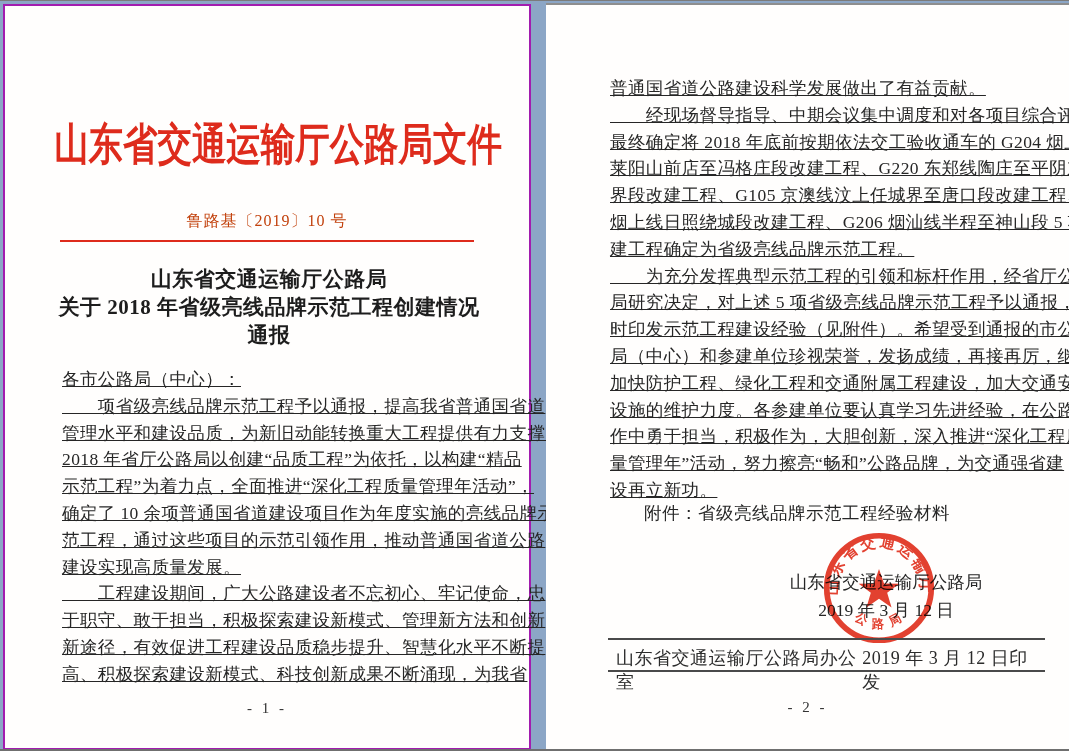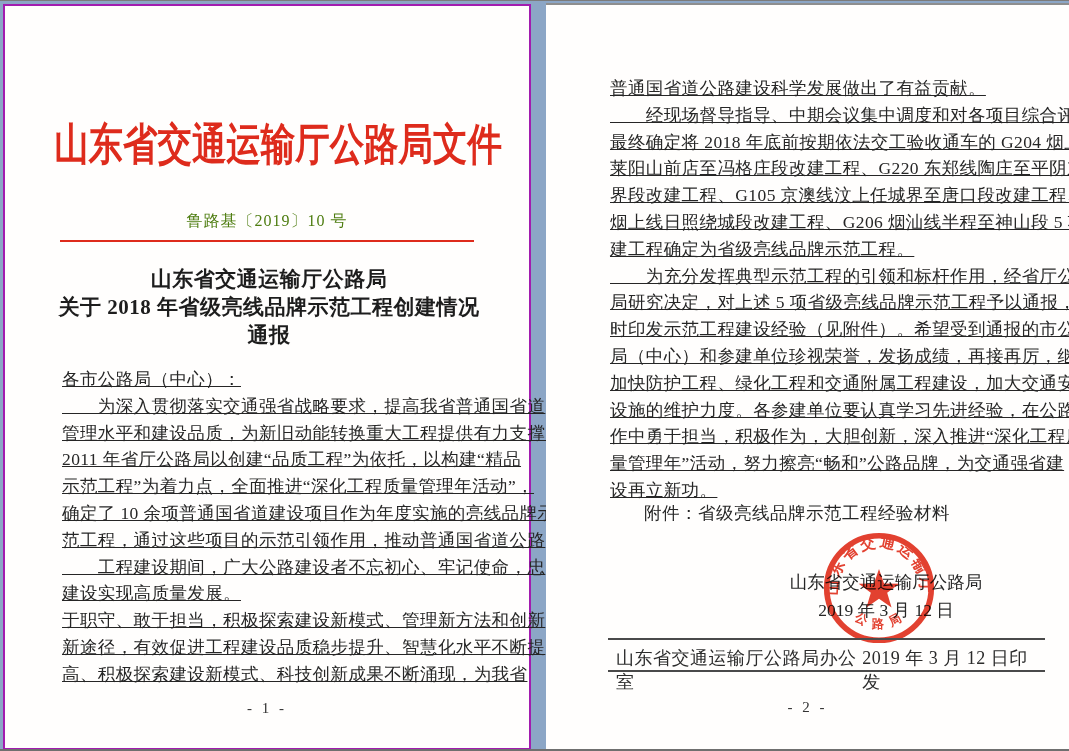--- a/index.html
+++ b/index.html
@@ -15,21 +15,21 @@
     position:absolute; left:3px; top:3px; width:528px; height:746px;
     background:#fffefd; border:2px solid #a21caf;
   }
   .doc-header { position:absolute; top:110px; left:0; width:100%; text-align:center; white-space:nowrap; }
   .doc-header-inner {
     display:inline-block; font-size:42px; font-weight:900; color:#de2b1c;
     transform:scale(0.82,1.04); transform-origin:50% 50%; letter-spacing:0px;
   }
   .doc-number {
     position:absolute; top:205px; left:0; width:100%; text-align:center;
-    font-size:16px; color:#4d7c0f; letter-spacing:1px;
+    font-size:16px; color:#c2410c; letter-spacing:1px;
   }
   .red-rule { position:absolute; top:234px; left:55px; width:414px; height:2px; background:#de2b1c; }
   .doc-title { position:absolute; top:259px; left:20px; width:488px; text-align:center;
     font-size:21px; font-weight:bold; color:#1d1d1d; line-height:28px; letter-spacing:0.5px; }
   .body-block { position:absolute; font-size:17.5px; color:#262626; letter-spacing:0.4px; }
   .body-block .bline { height:26.8px; line-height:26.8px; white-space:pre; overflow:visible; }
   .p1-body { top:360px; left:57px; width:425px;text-decoration:underline; }
   .page-num { position:absolute; left:0; width:100%; text-align:center;
     font-size:15px; color:#333; letter-spacing:3px; }
   .p1-num { top:694px; }
@@ -67,28 +67,28 @@
     <div class="red-rule"></div>
 
     <div class="doc-title">
         <div class="tline">山东省交通运输厅公路局</div>
         <div class="tline">关于 2018 年省级亮线品牌示范工程创建情况</div>
         <div class="tline">通报</div>
       </div>
 
     <div class="body-block p1-body">
         <div class="bline">各市公路局（中心）：</div>
-        <div class="bline">　　为深入贯彻落实交通强省战略要求，提高我省普通国省道</div>
+        <div class="bline">　　项省级亮线品牌示范工程予以通报，提高我省普通国省道</div>
         <div class="bline">管理水平和建设品质，为新旧动能转换重大工程提供有力支撑，</div>
-        <div class="bline">2011 年省厅公路局以创建“品质工程”为依托，以构建“精品</div>
+        <div class="bline">2018 年省厅公路局以创建“品质工程”为依托，以构建“精品</div>
         <div class="bline">示范工程”为着力点，全面推进“深化工程质量管理年活动”，</div>
         <div class="bline">确定了 10 余项普通国省道建设项目作为年度实施的亮线品牌示</div>
         <div class="bline">范工程，通过这些项目的示范引领作用，推动普通国省道公路</div>
+        <div class="bline">建设实现高质量发展。</div>
         <div class="bline">　　工程建设期间，广大公路建设者不忘初心、牢记使命，忠</div>
-        <div class="bline">建设实现高质量发展。</div>
         <div class="bline">于职守、敢于担当，积极探索建设新模式、管理新方法和创新</div>
         <div class="bline">新途径，有效促进工程建设品质稳步提升、智慧化水平不断提</div>
         <div class="bline">高、积极探索建设新模式、科技创新成果不断涌现，为我省</div>
       </div>
 
     <div class="page-num p1-num">- 1 -</div>
   </div>
 
   <div class="page2">
 

